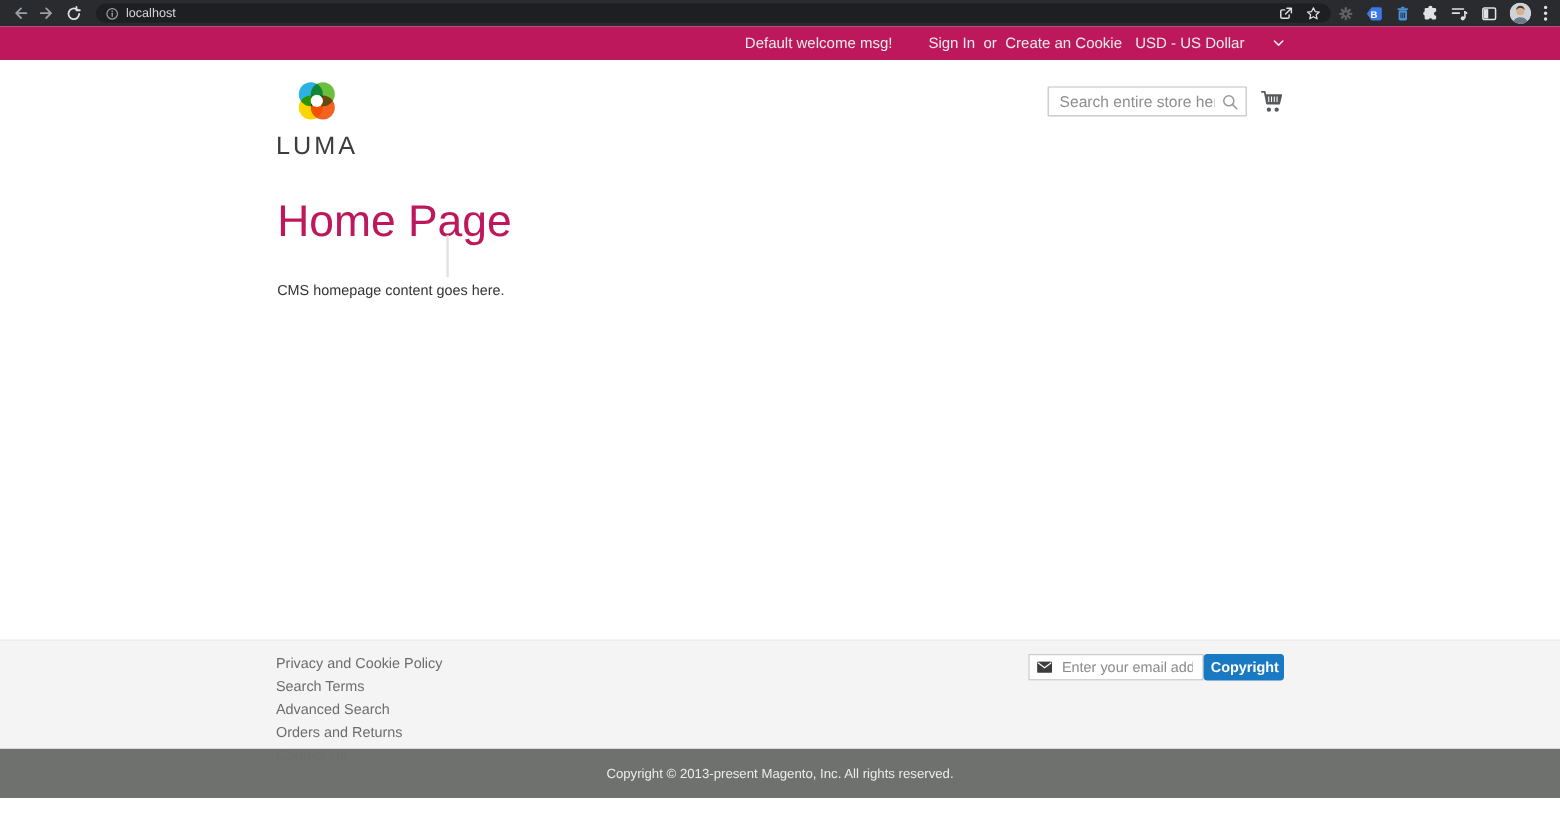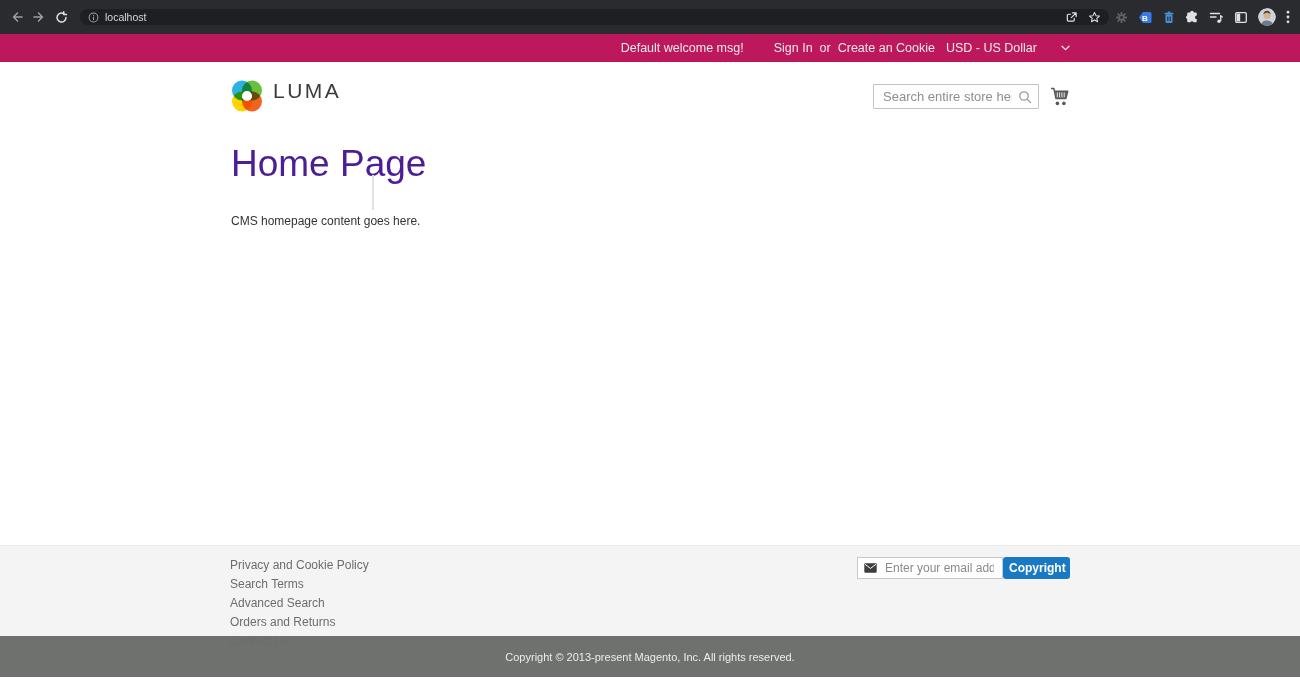--- a/index.html
+++ b/index.html
@@ -4,21 +4,21 @@
 <style>
   * { box-sizing: border-box; }
   html,body { margin:0; padding:0; }
   body {
     width:1300px; height:680px; overflow:hidden;
     font-family:"Liberation Sans", sans-serif;
     background:#fff;
   }
   
   .browser-bar {
-    height:34px; background:#2a2b2e; display:flex; align-items:center;
+    height:22px; background:#2a2b2e; display:flex; align-items:center;
     padding:0 8px 0 6px;
   }
   .nav-btn { width:22px; height:22px; display:flex; align-items:center; justify-content:center; flex:0 0 auto; cursor:pointer; }
   .omnibox {
     flex:1; height:16px; margin-left:8px; margin-right:6px;
     background:#1d1f22; border-radius:8px;
     display:flex; align-items:center; padding:0 8px;
   }
   .omnibox .url-text { color:#d5d6d8; font-size:10.5px; margin-left:6px; }
   .omnibox .spacer { flex:1; }
@@ -38,39 +38,39 @@
   .gap12 { margin-left:30px; } .gap7 { margin-left:7px; } .gap10 { margin-left:11px;gap:19px; }
   .currency { display:flex; align-items:center; cursor:pointer; }
   .currency svg { margin-left:5px; }
 
   
   .page { height:483px; background:#fff; }
   .header-inner {
     width:840px; margin:0 auto; padding-top:17px;
     display:flex; justify-content:space-between; align-items:flex-start;
   }
-  .logo { display:flex; align-items:flex-start; gap:9px; cursor:pointer; }
+  .logo { display:flex; align-items:center; gap:9px; cursor:pointer;flex-direction:column; }
   .logo-text { font-size:21px; letter-spacing:2.5px; color:#3c3c3c; font-weight:500; }
   .header-right { display:flex; align-items:flex-start; gap:11px; margin-top:5px; }
   .search-box {
     position:relative; width:166px; height:25px;
     border:1px solid #c2c2c2; border-radius:1px; background:#fff;
     display:flex; align-items:center;
   }
   .search-box input {
     width:100%; height:100%; border:none; outline:none; background:transparent;
     padding:0 26px 0 9px; font-size:13px; color:#444;
     font-family:"Liberation Sans", sans-serif;
   }
   .search-box input::placeholder { color:#8e8e8e; }
   .search-glyph { position:absolute; right:6px; top:5px; }
   .cart-btn { margin-top:3px; cursor:pointer; }
 
   .main-inner { width:840px; margin:0 auto; position:relative; }
-  .page-title { margin:30px 0 0 1px; font-size:37px; font-weight:300; color:#4c1d95; }
+  .page-title { margin:30px 0 0 1px; font-size:37px; font-weight:300; color:#be185d; }
   .text-caret { position:absolute; left:142px; top:32px; width:2px; height:35px; background:#e2e2e2; }
   .cms-text { margin:29px 0 0 1px; font-size:12px; color:#333; }
 
   
   .footer { height:91px; background:#f4f4f4; border-top:1px solid #ececec; }
   .footer-inner {
     width:840px; margin:0 auto; padding-top:10px;
     display:flex; justify-content:space-between; align-items:flex-start;
   }
   .footer-links { display:flex; flex-direction:column; }

